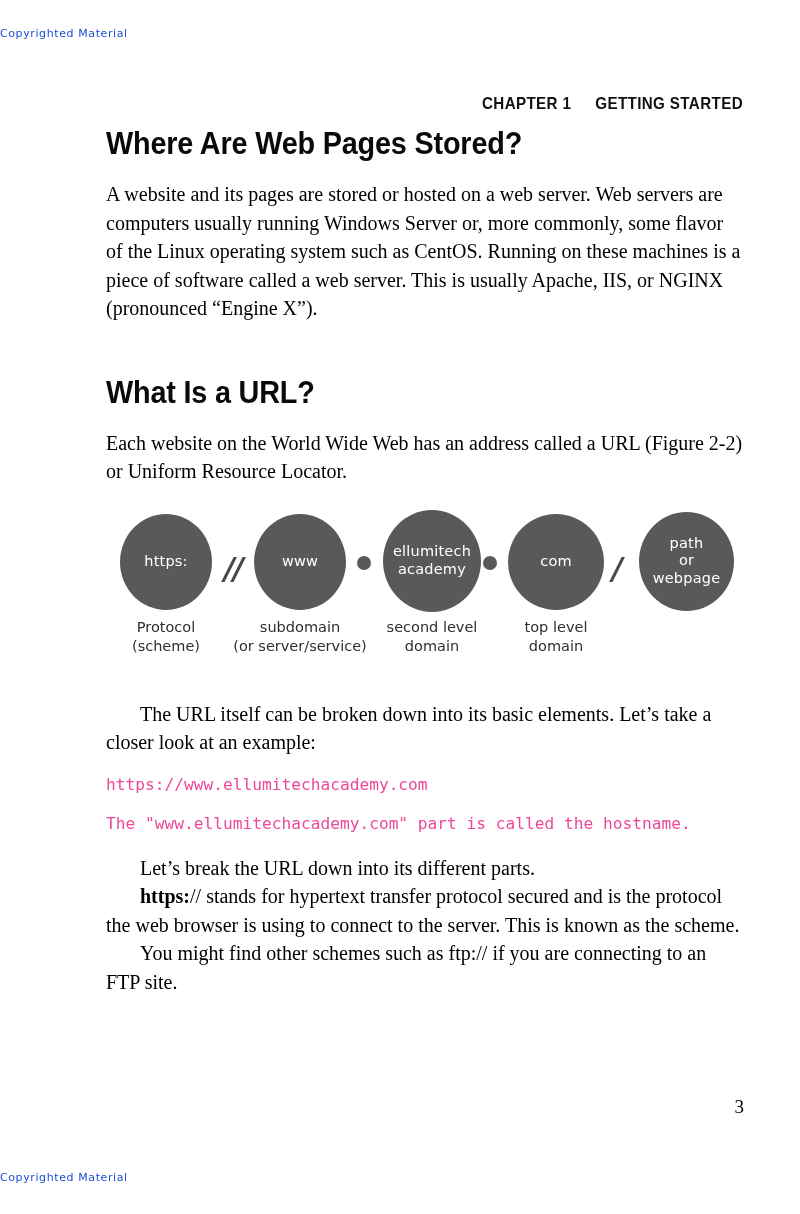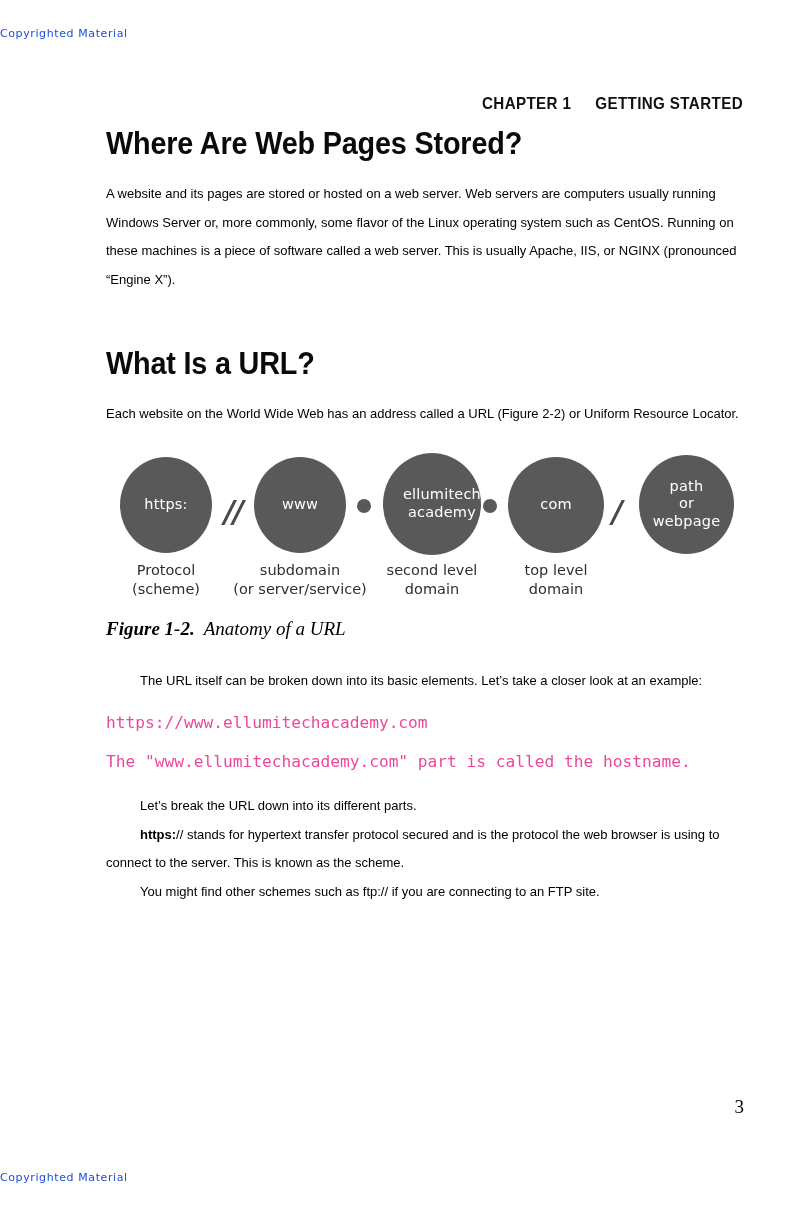--- a/index.html
+++ b/index.html
@@ -73,22 +73,22 @@
     line-height: 38px;
     letter-spacing: -0.2px;
     color: #0a0a0a;
     transform: scaleX(0.90);
     transform-origin: left center;
     white-space: nowrap;
   }
 
   p.body-text {
     margin: 0;
-    font-family: Liberation Sans, sans-serif;
-    font-size: 13px;
+    font-family: Liberation Serif, serif;
+    font-size: 20px;
     line-height: 28.5px;
     color: #000000;
     text-align: left;
   }
   p.body-text.indent { text-indent: 34px; }
 
   .gap-after-h1 { height: 18px; }
 
   
   .figure-block {
@@ -220,21 +220,21 @@
       <div class="node" style="left:148px; top:6px; width:92px; height:96px;">
         <span>www</span>
       </div>
       <div class="node-label" style="left:124px; top:110px; width:140px;">
         <div>subdomain</div>
         <div>(or server/service)</div>
       </div>
 
       <div class="dot" style="left:251px; top:48px; width:14px; height:14px;"></div>
 
-      <div class="node" style="left:277px; top:2px; width:98px; height:102px;justify-content:flex-end;">
+      <div class="node" style="left:277px; top:2px; width:98px; height:102px;">
         <span>
           <span>ellumitech</span><br>
           <span>academy</span>
         </span>
       </div>
       <div class="node-label" style="left:266px; top:110px; width:120px;">
         <div>second level</div>
         <div>domain</div>
       </div>
 
@@ -255,23 +255,20 @@
           <span>path</span><br>
           <span>or</span><br>
           <span>webpage</span>
         </span>
       </div>
 
     </div>
 
     <div style="height:14px"></div>
 
-    <p class="figure-caption">
-      <span class="cap-label">Figure 1-2.</span><span class="cap-title">Anatomy of a URL</span>
-    </p>
 
     <div style="height:26px"></div>
 
     <p class="body-text indent">The URL itself can be broken down into its basic elements. Let’s take a closer look at an example:</p>
 
     <div style="height:17px"></div>
 
     <p class="code-line">https://www.ellumitechacademy.com</p>
 
     <div style="height:17px"></div>

